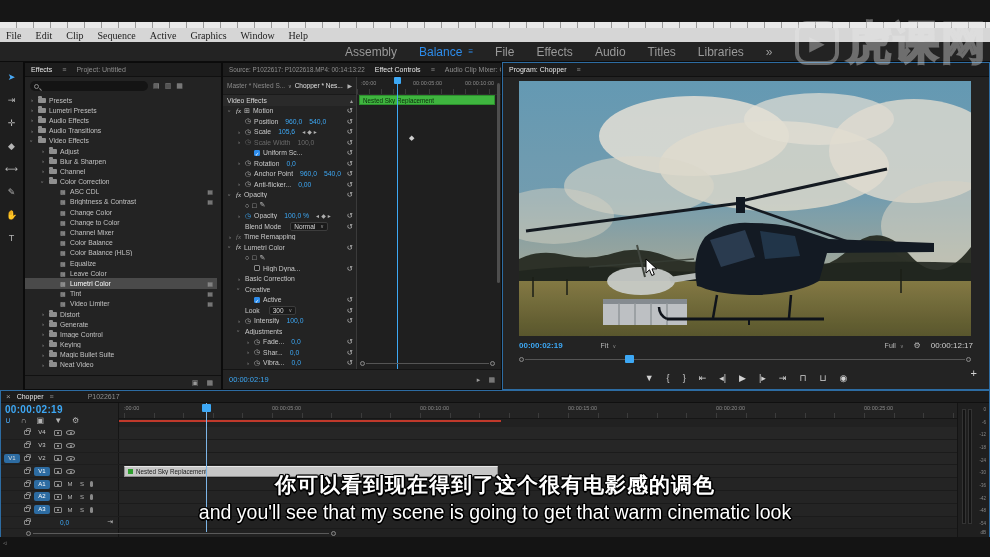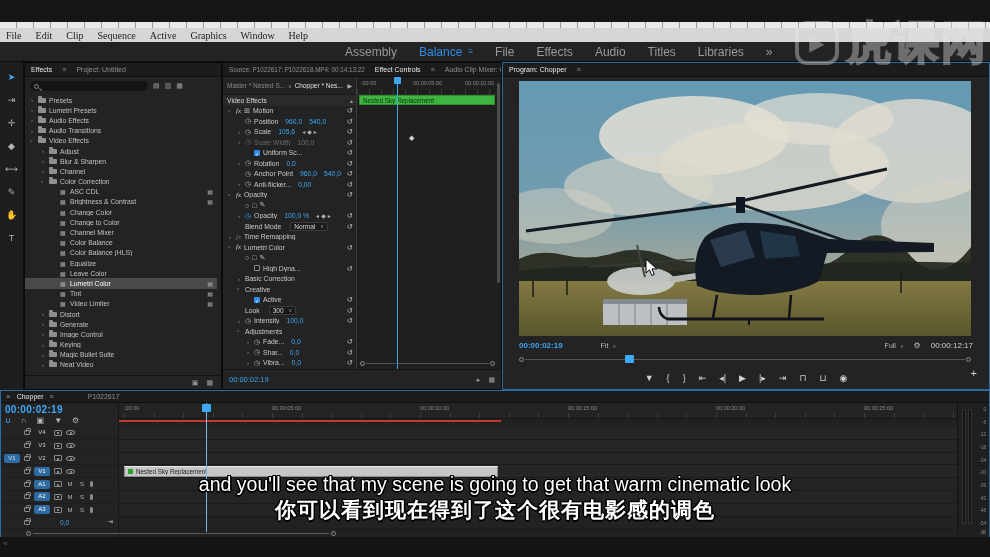--- a/index.html
+++ b/index.html
@@ -847,20 +847,20 @@
   </div>
 
   <div id="watermark">
     <div id="wm-logo">
       <span>▶</span>
     </div>
     <div id="wm-text">虎课网</div>
   </div>
 
   <div id="subs">
+    <div id="sub-zh">你可以看到现在得到了这个很有电影感的调色</div>
     <div id="sub-en">and you'll see that my scene is going to get that warm cinematic look</div>
-    <div id="sub-zh">你可以看到现在得到了这个很有电影感的调色</div>
   </div>
 
   <svg id="cursor" width="13" height="19" viewBox="0 0 13 19">
     <polygon points="1,1 1,15 4.5,11.8 6.8,17.5 9.3,16.4 7,10.9 11.8,10.9" fill="#fff" stroke="#000" stroke-width="1"></polygon>
   </svg>
 </div>
 
 </body></html>

